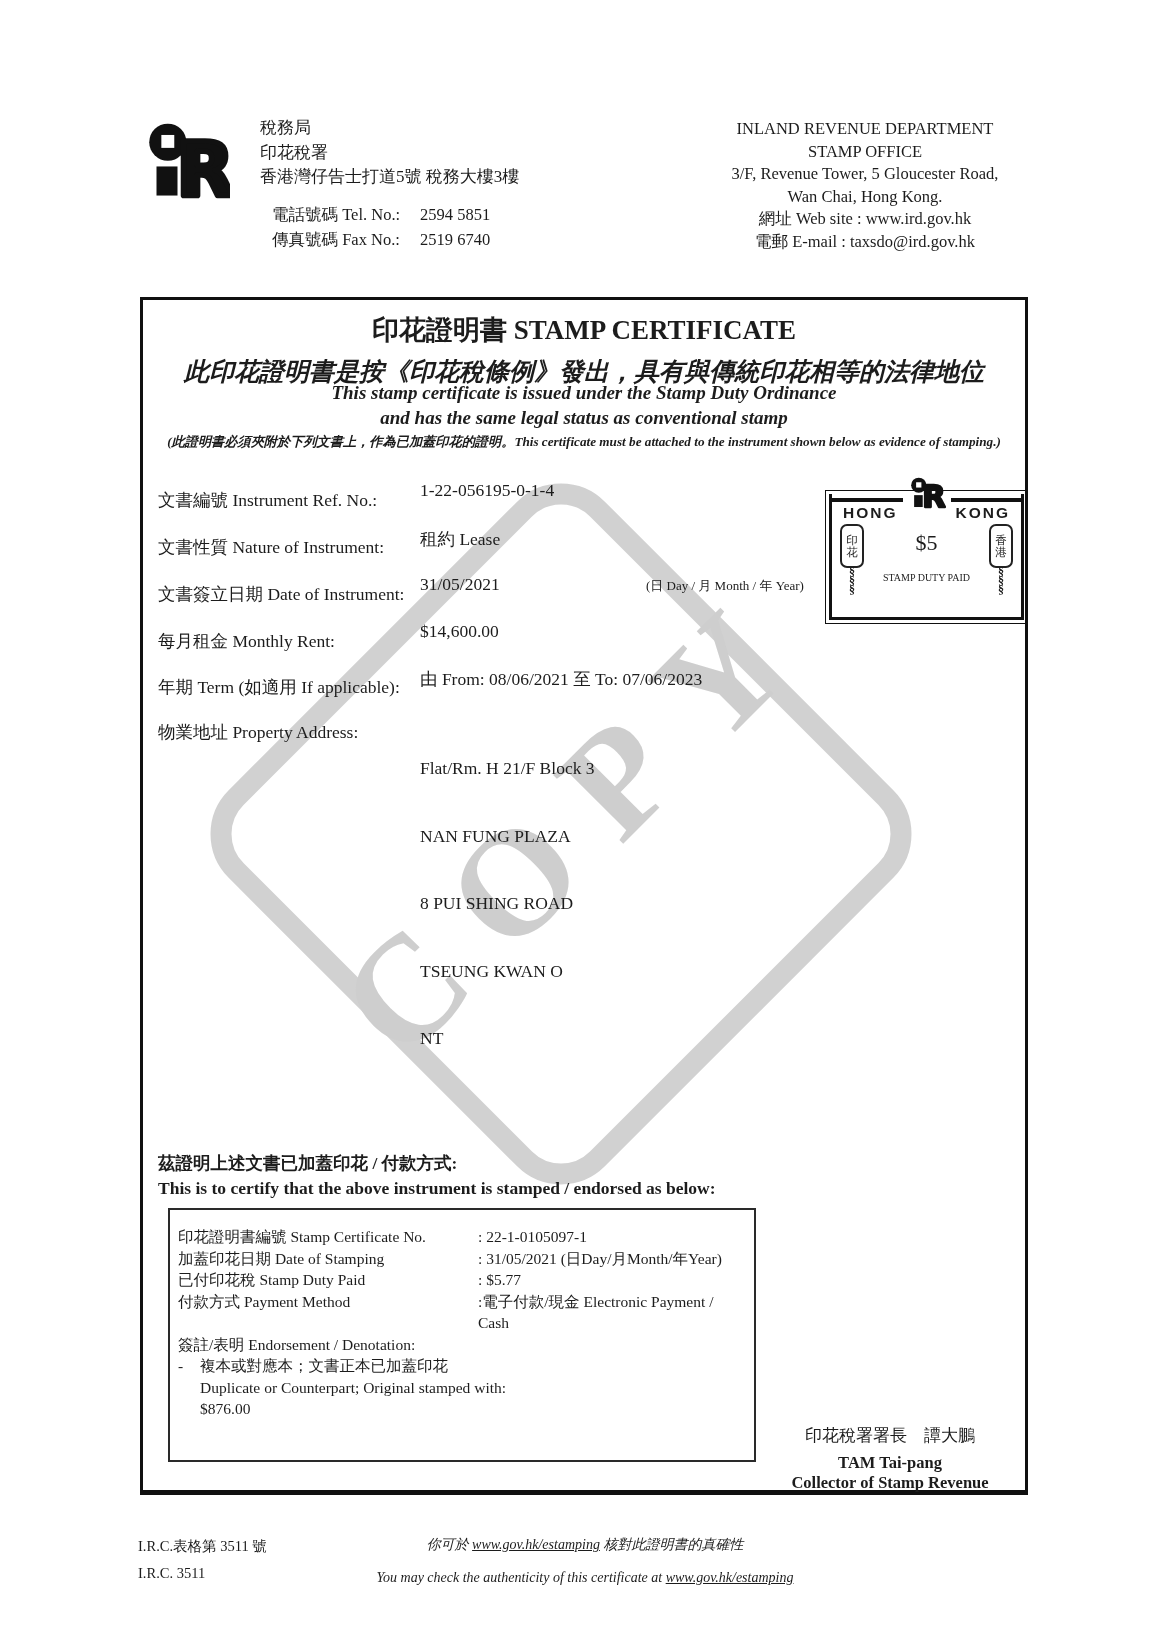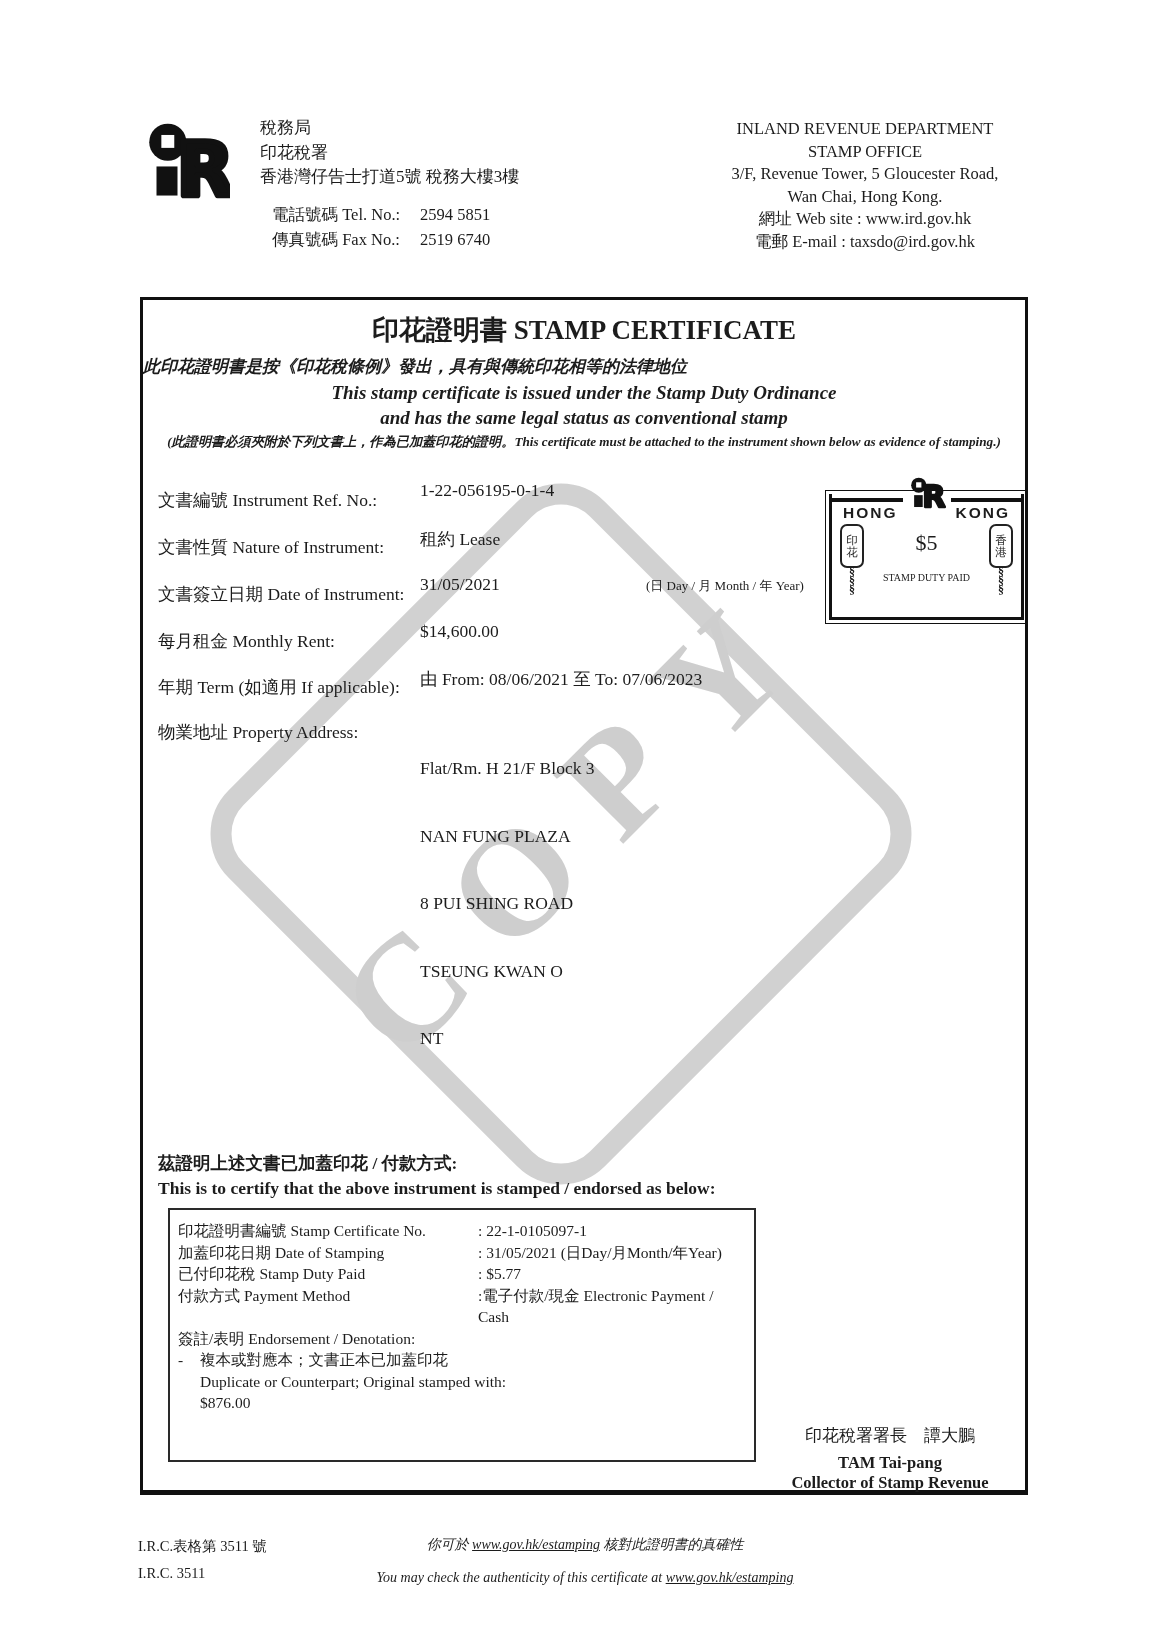--- a/index.html
+++ b/index.html
@@ -30,21 +30,21 @@
     border:21px solid #c9c9c9; border-radius:62px;
     transform:rotate(-45deg);
     display:flex; align-items:center; justify-content:center;
     z-index:0; opacity:.85;
   }
   .watermark span {
     font-size:150px; font-weight:bold; letter-spacing:42px; margin-right:-42px;
     color:#c6c6c6; font-family:"Liberation Serif", serif;
   }
   .cert-title { position:absolute; left:0; top:12px; width:100%; text-align:center; font-size:27px; font-weight:bold; z-index:1; }
-  .cert-sub-zh { position:absolute; left:0; top:55px; width:100%; text-align:left; font-size:17px; font-weight:bold; font-style:italic; z-index:1; }
+  .cert-sub-zh { position:absolute; left:0; top:55px; width:100%; text-align:center; font-size:25px; font-weight:bold; font-style:italic; z-index:1; }
   .cert-sub-en1 { position:absolute; left:0; top:82px; width:100%; text-align:center; font-size:19px; font-weight:bold; font-style:italic; z-index:1; }
   .cert-sub-en2 { position:absolute; left:0; top:107px; width:100%; text-align:center; font-size:19px; font-weight:bold; font-style:italic; z-index:1; }
   .cert-note { position:absolute; left:0; top:133px; width:100%; text-align:center; font-size:13.2px; font-weight:bold; font-style:italic; z-index:1; }
   
   .field-row { position:absolute; left:15px; width:700px; display:flex; font-size:17.5px; z-index:1; }
   .field-label { width:262px; flex-shrink:0;margin-top:8px; }
   .field-value { white-space:pre-wrap; }
   .field-value.multiline { line-height:22.5px; }
   .date-note { position:absolute; left:488px; top:3px; font-size:13px; }
   .parties-label { line-height:23px; }
@@ -67,21 +67,21 @@
     display:flex; flex-direction:column; align-items:center; justify-content:center;
     font-size:11.5px; line-height:12px; }
   .stamp-amount { font-size:22px; margin-top:6px; }
   .stamp-bot { display:flex; justify-content:space-between; align-items:center; padding:0 8px 3px; }
   .ornament { width:24px; text-align:center; font-weight:bold; font-size:12px; line-height:9px; }
   .stamp-caption { font-weight:normal; font-size:10px; margin-top:-8px; }
   
   .certify { position:absolute; left:15px; top:851px; font-size:17.5px; font-weight:bold; line-height:25px; z-index:1; }
   .details-box {
     position:absolute; left:25px; top:908px; width:588px; height:254px;
-    border:2px solid #2a2a2a; padding:10px 8px; font-size:15.5px; line-height:21.5px; z-index:1;
+    border:2px solid #2a2a2a; padding:16px 8px; font-size:15.5px; line-height:21.5px; z-index:1;
   }
   .detail-row { display:flex; }
   .detail-label { width:300px; flex-shrink:0; }
   .detail-value { white-space:pre-wrap; }
   .endorse-row { display:flex; }
   .endorse-dash { width:22px; flex-shrink:0; }
   
   .signature { position:absolute; left:606px; top:1124px; width:282px; text-align:center; z-index:1; }
   .sig-zh { font-size:17px; }
   .sig-name { font-size:16.5px; font-weight:bold; margin-top:6px; }

